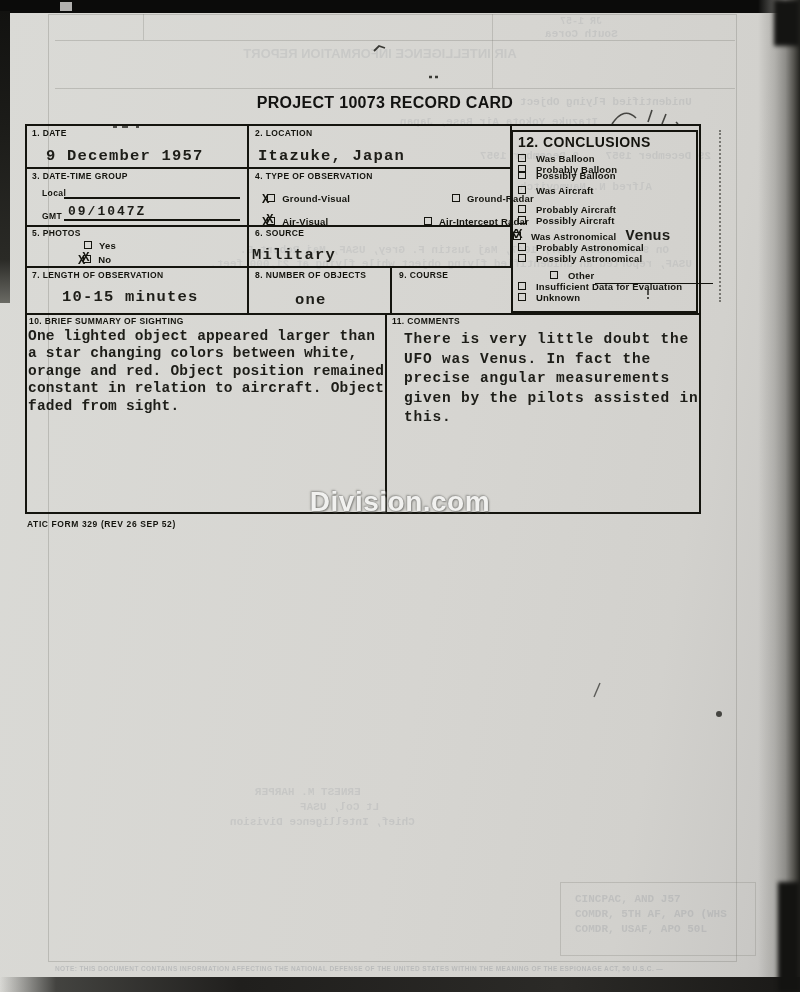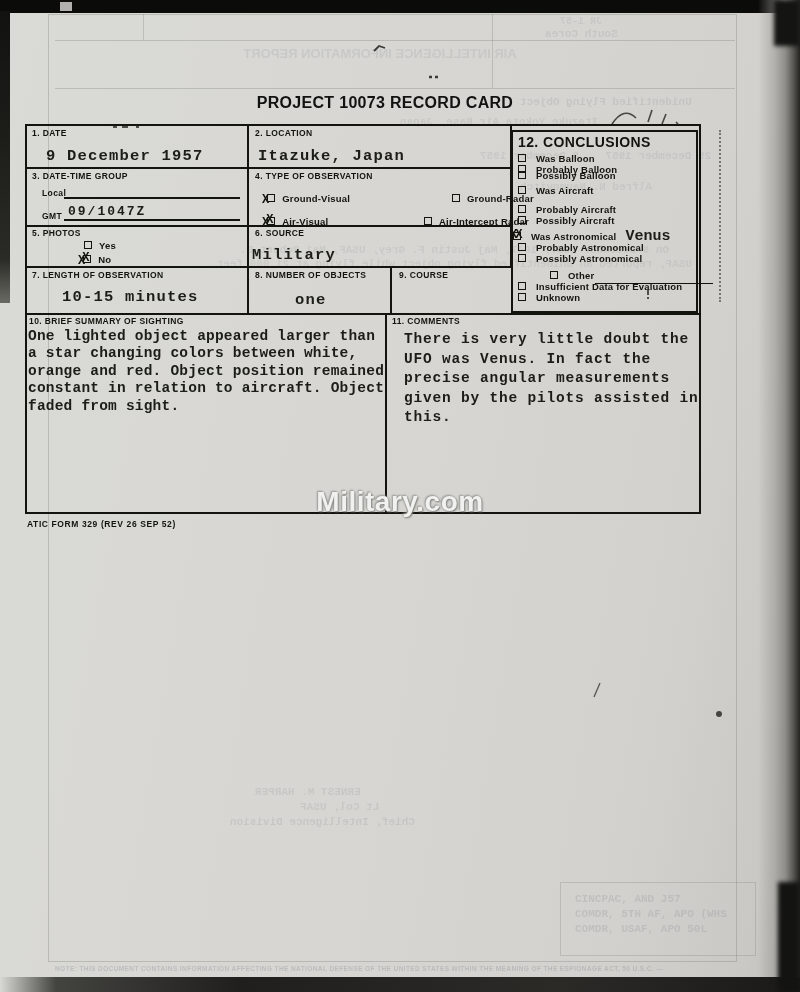--- a/index.html
+++ b/index.html
@@ -182,21 +182,21 @@
   <div class="crow" style="top:211px;text-align:center;"><span class="cbwrap"><span class="cb"></span><span class="cbx"></span></span><span class="cblabel">Possibly Aircraft</span></div>
   <div class="crow" style="top:227px; left:513px;"><span class="cbwrap"><span class="cb"></span><span class="cbx" style="letter-spacing:-2px; left:-3px;">XX</span></span><span class="cblabel">Was Astronomical</span><span class="conc-note">Venus</span></div>
   <div class="crow" style="top:238px;"><span class="cbwrap"><span class="cb"></span><span class="cbx"></span></span><span class="cblabel">Probably Astronomical</span></div>
   <div class="crow" style="top:249px;"><span class="cbwrap"><span class="cb"></span><span class="cbx"></span></span><span class="cblabel">Possibly Astronomical</span></div>
   <div class="crow" style="top:266px;padding-left:32px;"><span class="cbwrap"><span class="cb"></span><span class="cbx"></span></span><span class="cblabel">Other</span><span class="other-underline"></span></div>
   <div class="crow" style="top:277px;"><span class="cbwrap"><span class="cb"></span><span class="cbx"></span></span><span class="cblabel">Insufficient Data for Evaluation</span></div>
   <div class="crow" style="top:288px;"><span class="cbwrap"><span class="cb"></span><span class="cbx"></span></span><span class="cblabel">Unknown</span></div>
 
   <div class="form-id">ATIC FORM 329 (REV 26 SEP 52)</div>
 
-  <div class="watermark">Military.com</div>
+  <div class="watermark">Division.com</div>
 
   <div class="ink" style="left:610px; top:106px; width:74px; height:26px;">
     <svg width="74" height="26" viewBox="0 0 74 26">
         <path d="M2 18 C10 6 18 4 26 12 M38 16 L42 4 M52 18 L56 8 M66 16 l2 2" stroke="#22221e" stroke-width="1.6" fill="none" opacity=".8"></path>
       </svg>
   </div>
   <div class="ink" style="left:112px; top:116px; width:34px; height:6px;">
     <svg width="34" height="6" viewBox="0 0 34 6">
         <path d="M1 3 h4 M10 3 h6 M24 3 h3" stroke="#2a2a26" stroke-width="2" fill="none" opacity=".8"></path>
       </svg>

